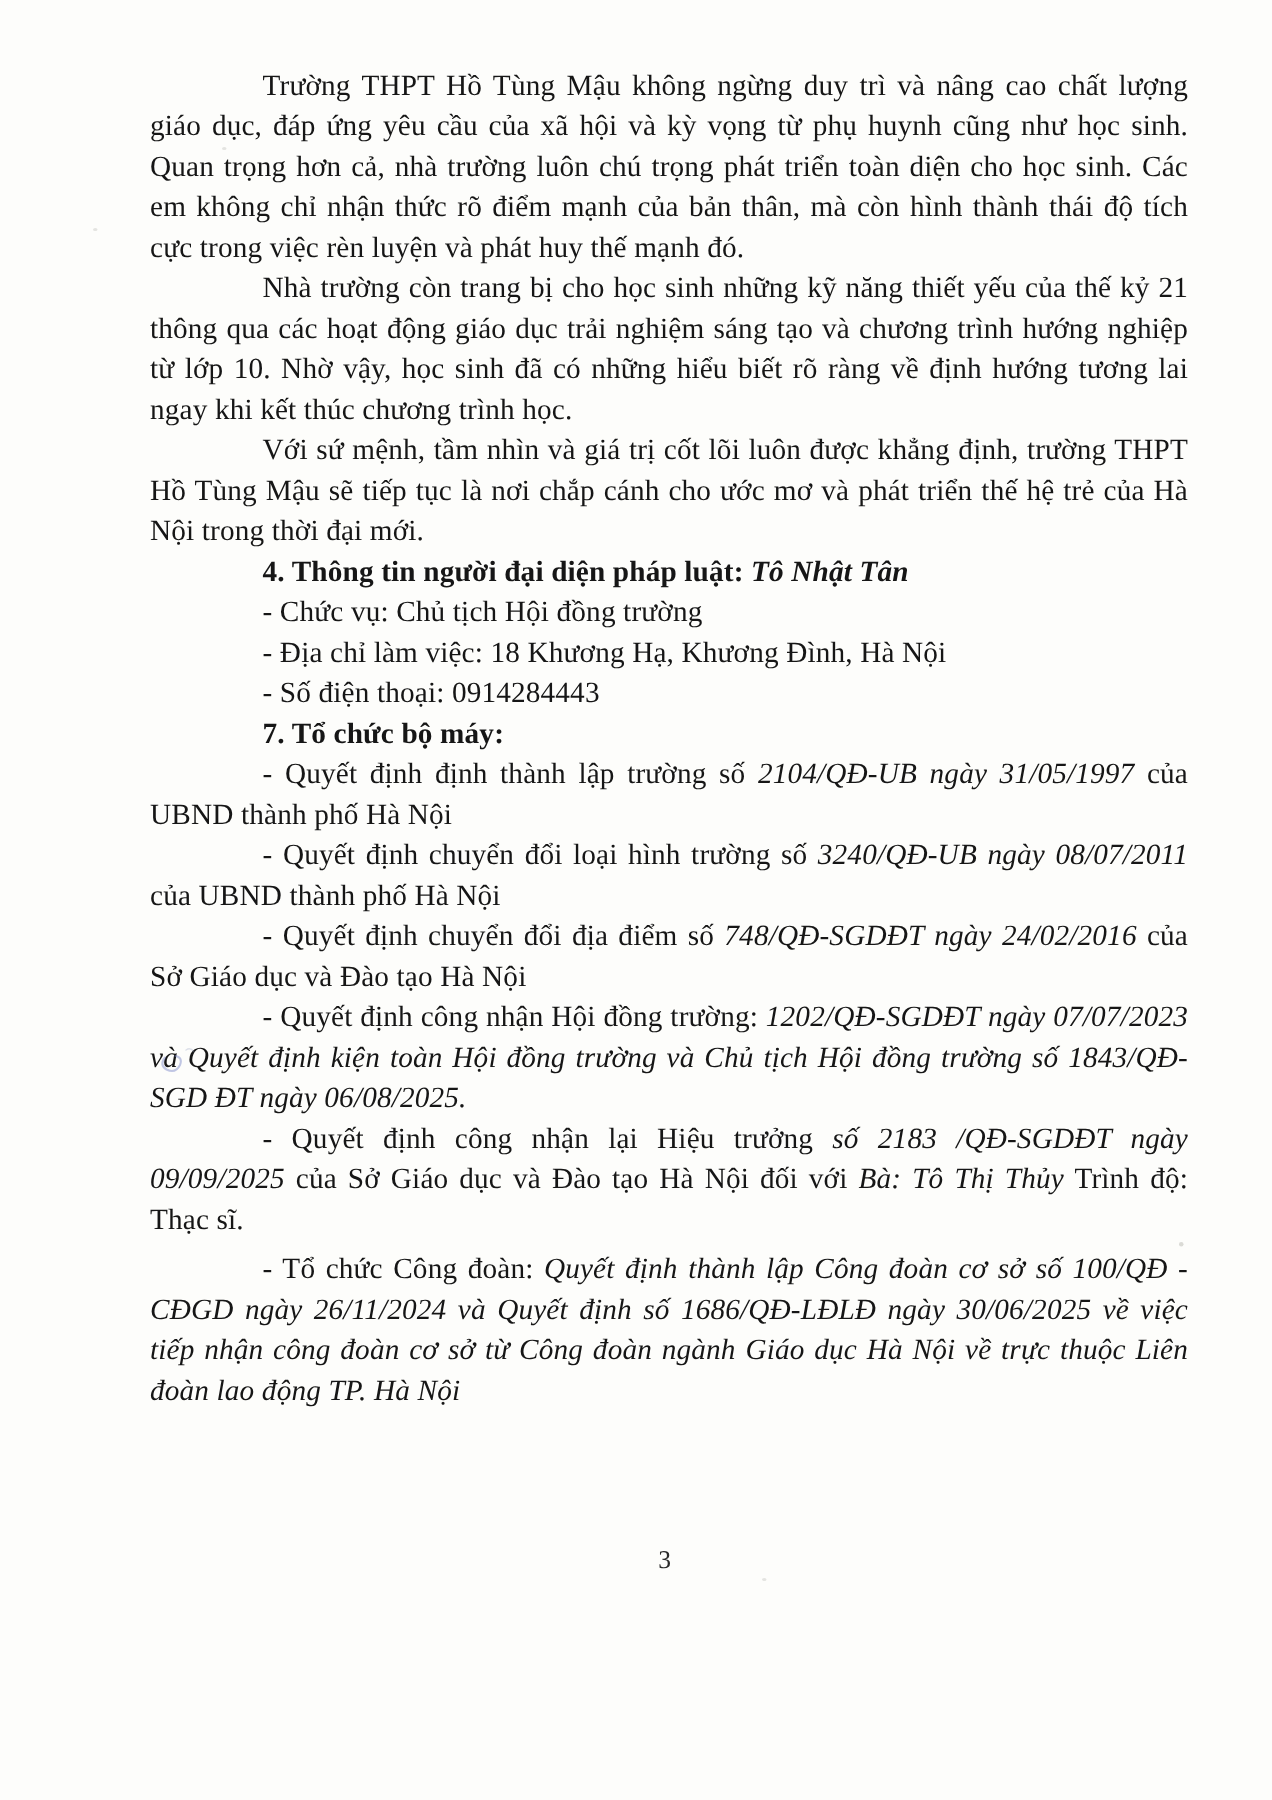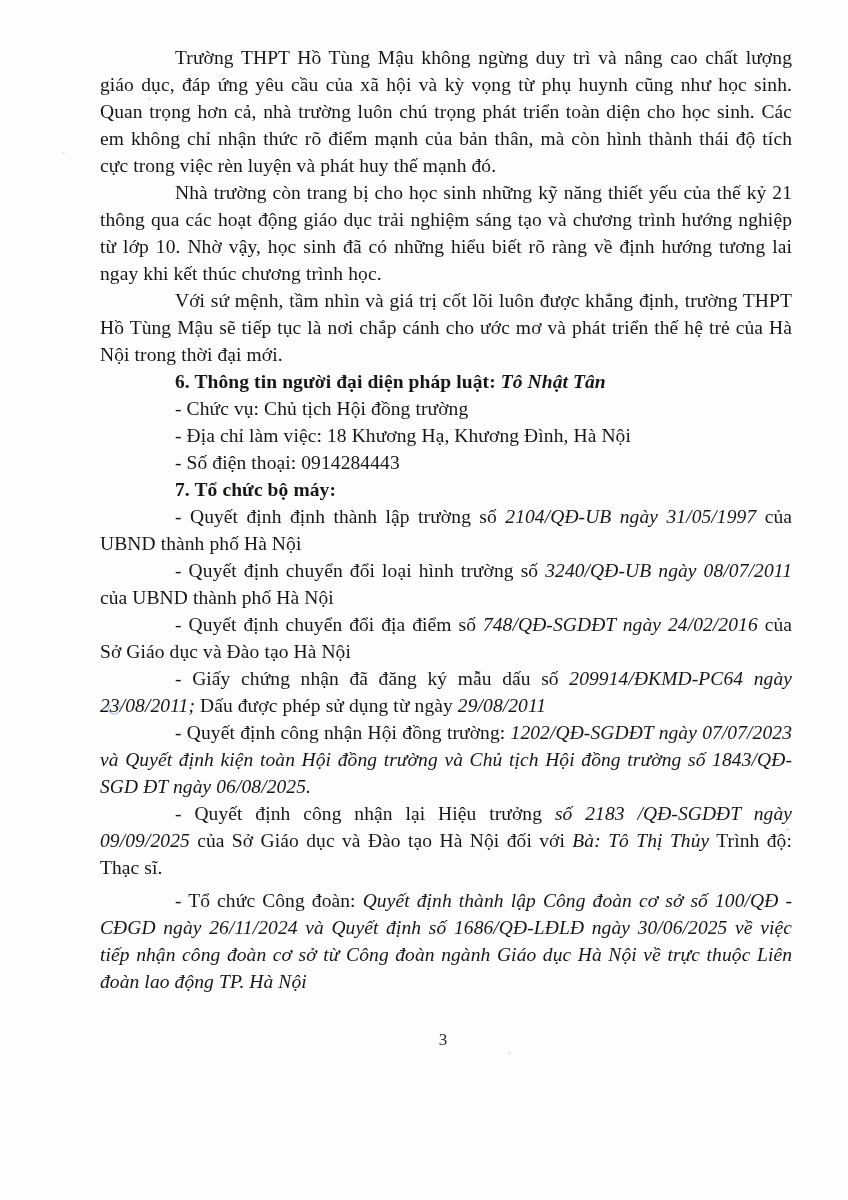--- a/index.html
+++ b/index.html
@@ -68,35 +68,34 @@
 <body>
 
 <div class="page">
 
   <div class="body-text">
 
     <p class="para">Trường THPT Hồ Tùng Mậu không ngừng duy trì và nâng cao chất lượng giáo dục, đáp ứng yêu cầu của xã hội và kỳ vọng từ phụ huynh cũng như học sinh. Quan trọng hơn cả, nhà trường luôn chú trọng phát triển toàn diện cho học sinh. Các em không chỉ nhận thức rõ điểm mạnh của bản thân, mà còn hình thành thái độ tích cực trong việc rèn luyện và phát huy thế mạnh đó.</p>
     <p class="para">Nhà trường còn trang bị cho học sinh những kỹ năng thiết yếu của thế kỷ 21 thông qua các hoạt động giáo dục trải nghiệm sáng tạo và chương trình hướng nghiệp từ lớp 10. Nhờ vậy, học sinh đã có những hiểu biết rõ ràng về định hướng tương lai ngay khi kết thúc chương trình học.</p>
     <p class="para">Với sứ mệnh, tầm nhìn và giá trị cốt lõi luôn được khẳng định, trường THPT Hồ Tùng Mậu sẽ tiếp tục là nơi chắp cánh cho ước mơ và phát triển thế hệ trẻ của Hà Nội trong thời đại mới.</p>
 
-    <p class="para bold"><span>6. Thông tin người đại diện pháp luật: </span><em class="bold">Tô Nhật Tân</em></p>
+    <p class="para bold"><span>4. Thông tin người đại diện pháp luật: </span><em class="bold">Tô Nhật Tân</em></p>
 
     <p class="para">- Chức vụ: Chủ tịch Hội đồng trường</p>
     <p class="para">- Địa chỉ làm việc: 18 Khương Hạ, Khương Đình, Hà Nội</p>
     <p class="para">- Số điện thoại: 0914284443</p>
 
     <p class="para bold">7. Tổ chức bộ máy:</p>
 
     <p class="para"><span>- Quyết định định thành lập trường số </span><em>2104/QĐ-UB ngày 31/05/1997</em><span></span><em></em><span> của UBND thành phố Hà Nội</span></p>
 
     <p class="para"><span>- Quyết định chuyển đổi loại hình trường số </span><em>3240/QĐ-UB ngày 08/07/2011</em><span></span><em></em><span> của UBND thành phố Hà Nội</span></p>
 
     <p class="para"><span>- Quyết định chuyển đổi địa điểm số </span><em>748/QĐ-SGDĐT ngày 24/02/2016</em><span></span><em></em><span> của Sở Giáo dục và Đào tạo Hà Nội</span></p>
 
-    <p class="para"><span>- Giấy chứng nhận đã đăng ký mẫu dấu số </span><em>209914/ĐKMD-PC64 ngày 23/08/2011;</em><span> Dấu được phép sử dụng từ ngày </span><em>29/08/2011</em><span></span></p>
 
     <p class="para"><span>- Quyết định công nhận Hội đồng trường: </span><em>1202/QĐ-SGDĐT ngày 07/07/2023 và Quyết định kiện toàn Hội đồng trường và Chủ tịch Hội đồng trường số 1843/QĐ-SGD ĐT ngày 06/08/2025.</em><span></span><em></em><span></span></p>
 
     <p class="para gap-lg"><span>- Quyết định công nhận lại Hiệu trưởng </span><em>số 2183 /QĐ-SGDĐT ngày 09/09/2025</em><span> của Sở Giáo dục và Đào tạo Hà Nội đối với </span><em>Bà: Tô Thị Thủy</em><span> Trình độ: Thạc sĩ.</span></p>
 
 
     <p class="para gap-sm"><span>- Tổ chức Công đoàn: </span><em>Quyết định thành lập Công đoàn cơ sở số 100/QĐ - CĐGD ngày 26/11/2024 và Quyết định số 1686/QĐ-LĐLĐ ngày 30/06/2025 về việc tiếp nhận công đoàn cơ sở từ Công đoàn ngành Giáo dục Hà Nội về trực thuộc Liên đoàn lao động TP. Hà Nội</em><span></span><em></em><span></span></p>
 
   </div>
 

